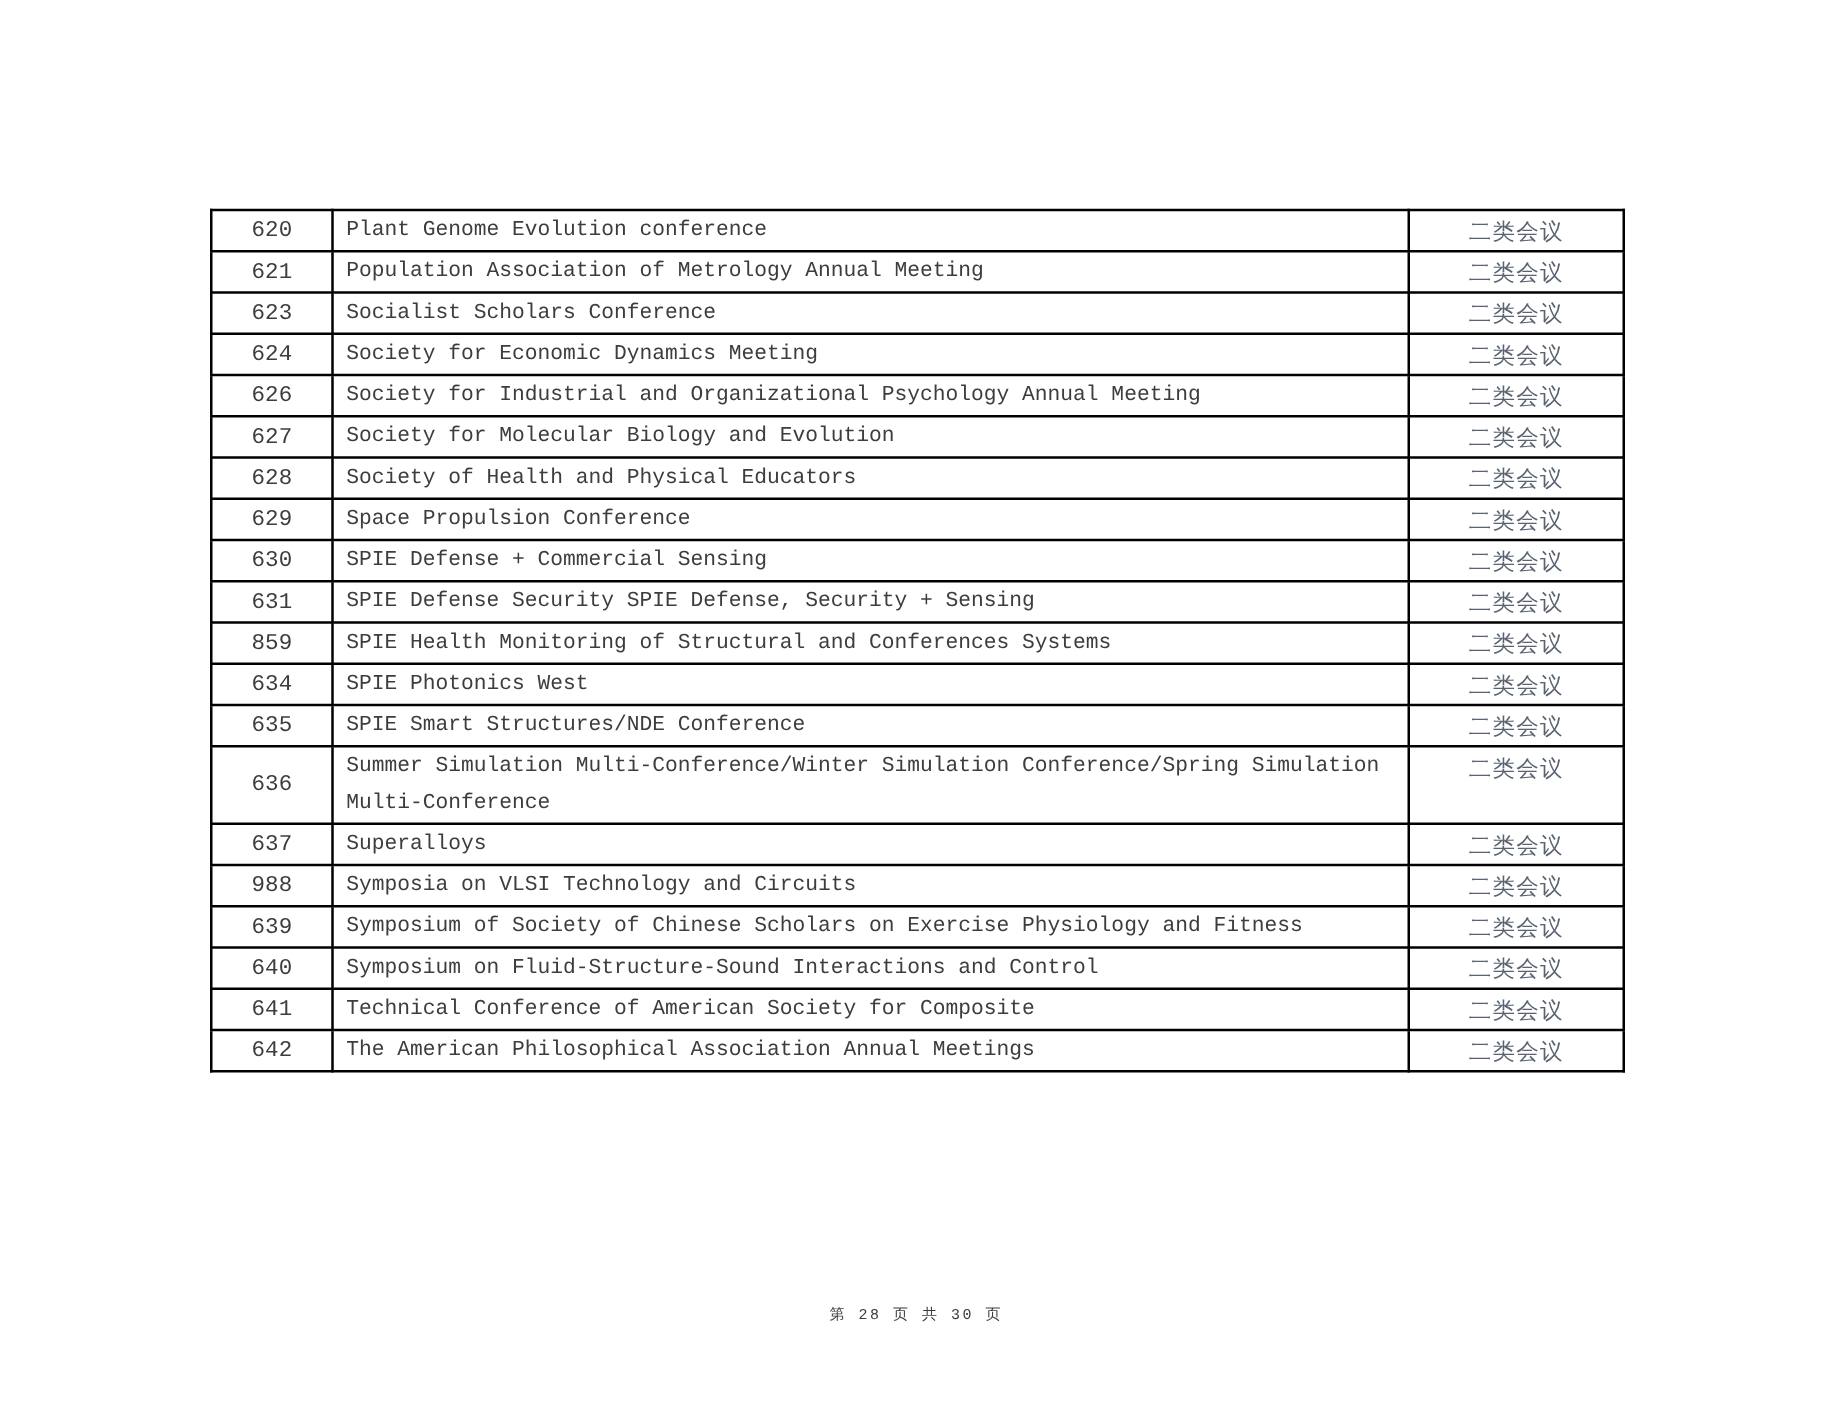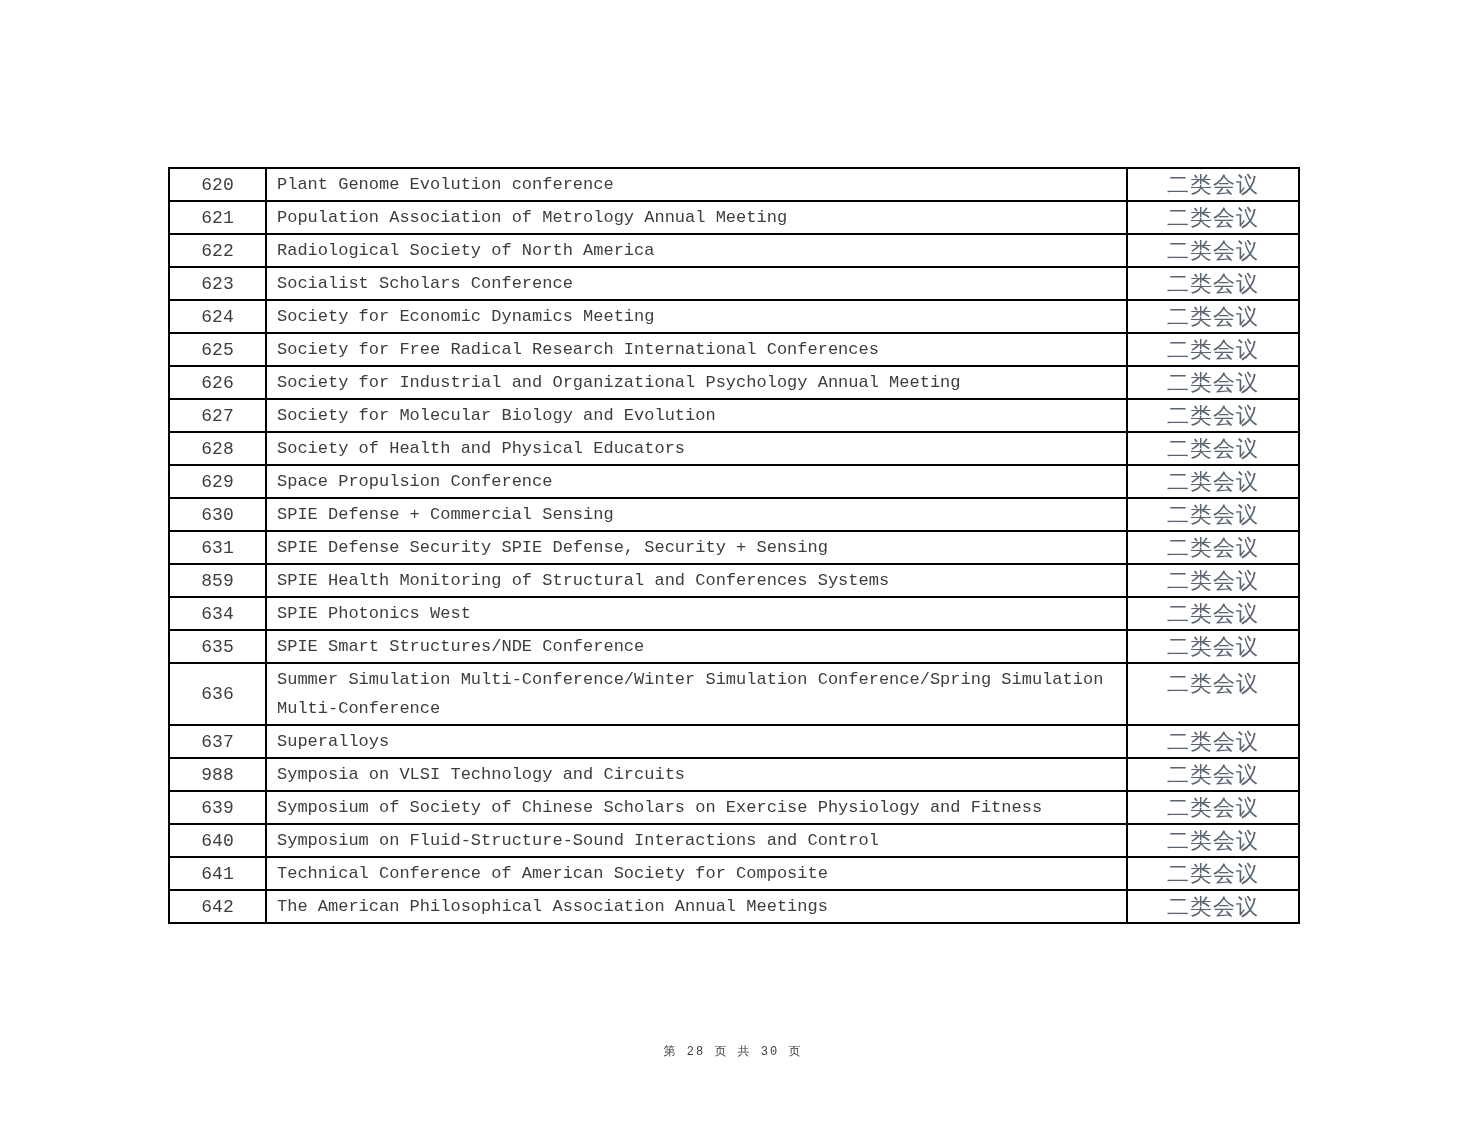--- a/index.html
+++ b/index.html
@@ -38,21 +38,21 @@
   td.name {
     text-align: left;
     padding: 1px 5px 1px 10px;
     font-size: 17px;
     line-height: 29px;
     color: #3d3d3d;
     word-wrap: normal;
   }
   td.cat {
     text-align: center;
-    font-size: 22px;
+    font-size: 18px;
     color: #5a6370;
     letter-spacing: 1px;
   }
   tr.row.tall td.cat {
     vertical-align: top;
     padding-top: 5px;
   }
   .page-footer {
     position: absolute;
     left: 0;
@@ -79,37 +79,27 @@
     <td class="no">620</td>
     <td class="name">Plant Genome Evolution conference</td>
     <td class="cat">二类会议</td>
   </tr>
         <tr class="row">
     <td class="no">621</td>
     <td class="name">Population Association of Metrology Annual Meeting</td>
     <td class="cat">二类会议</td>
   </tr>
         <tr class="row">
-    <td class="no">622</td>
-    <td class="name">Radiological Society of North America</td>
-    <td class="cat">二类会议</td>
-  </tr>
-        <tr class="row">
     <td class="no">623</td>
     <td class="name">Socialist Scholars Conference</td>
     <td class="cat">二类会议</td>
   </tr>
         <tr class="row">
     <td class="no">624</td>
     <td class="name">Society for Economic Dynamics Meeting</td>
-    <td class="cat">二类会议</td>
-  </tr>
-        <tr class="row">
-    <td class="no">625</td>
-    <td class="name">Society for Free Radical Research International Conferences</td>
     <td class="cat">二类会议</td>
   </tr>
         <tr class="row">
     <td class="no">626</td>
     <td class="name">Society for Industrial and Organizational Psychology Annual Meeting</td>
     <td class="cat">二类会议</td>
   </tr>
         <tr class="row">
     <td class="no">627</td>
     <td class="name">Society for Molecular Biology and Evolution</td>

